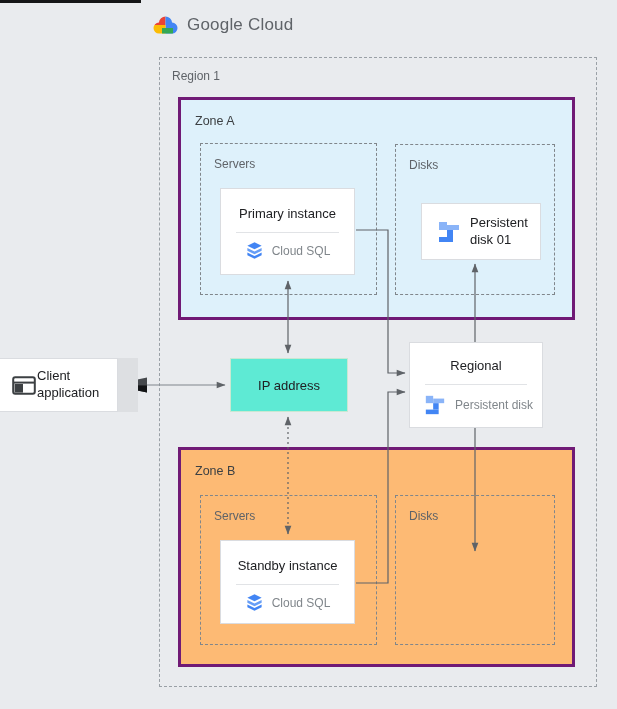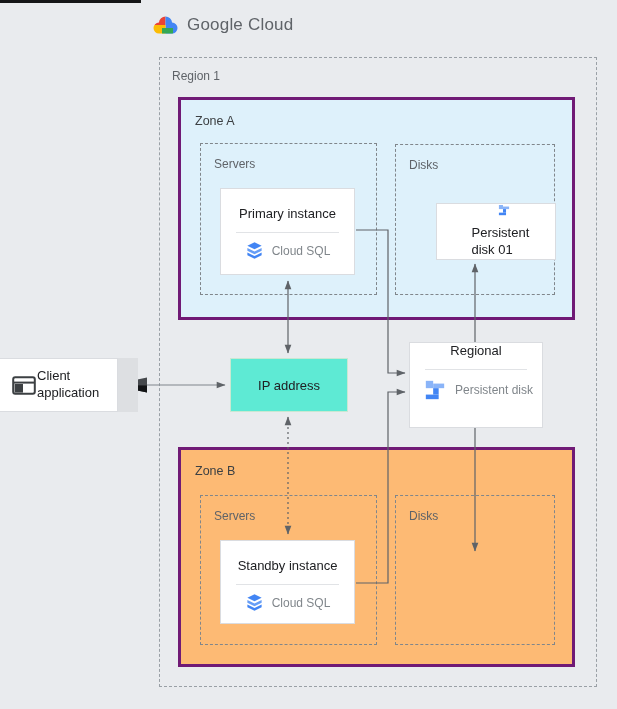--- a/index.html
+++ b/index.html
@@ -23,30 +23,30 @@
   .dotted-label{position:absolute;left:13px;top:13px;font-size:12px;color:#5f6368;}
   .card{background:#fff;border:1px solid #dadce0;}
   .instance-card{width:135px;height:87px;display:flex;flex-direction:column;}
   .primary-card{left:220px;top:188px;}
   .standby-card{left:220px;top:540px;width:135px;height:84px;}
   .instance-title{text-align:center;font-size:13px;color:#202124;margin-top:17px;}
   .divider{border-top:1px solid #e1e3e6;margin:11px 15px 0 15px;}
   .product-row{display:flex;align-items:center;justify-content:center;gap:8px;margin-top:8px;}
   .product-label{font-size:12px;color:#80868b;}
   .disk-card{width:120px;height:57px;display:flex;align-items:center;gap:9px;padding-left:15px;}
-  .pdisk01{left:436px;top:203px;flex-direction:column;}
+  .pdisk01{left:421px;top:203px;}
   .pdisk02{left:415px;top:555px;height:58px;}
   .disk-title{font-size:13px;color:#202124;line-height:1.3;width:64px;}
   .client-card{left:0;top:358px;width:118px;height:54px;display:flex;align-items:center;gap:1px;padding-left:12px;border-left:none;}
   .client-band{left:118px;top:358px;width:20px;height:54px;background:#dddfe2;}
   .client-label{font-size:13px;color:#202124;line-height:1.3;width:68px;}
   .ip-card{left:230px;top:358px;width:118px;height:54px;background:#5eead4;border:1px solid #c9e8d2;display:flex;align-items:center;justify-content:center;}
   .ip-label{font-size:13px;color:#202124;}
   .regional-card{left:409px;top:342px;width:134px;height:86px;}
-  .regional-title{text-align:center;font-size:13px;color:#202124;margin-top:0;}
+  .regional-title{text-align:center;font-size:13px;color:#202124;margin-top:15px;}
   .regional-row{display:flex;align-items:center;gap:9px;margin:9px 0 0 14px;}
   .connectors{left:0;top:0;width:617px;height:709px;pointer-events:none;}
   .z1{z-index:1}.z2{z-index:2}.z5{z-index:5}.z10{z-index:10}
 </style>
 </head>
 <body>
 
 <div class="stage">
 
   <div class="abs topbar"></div>

